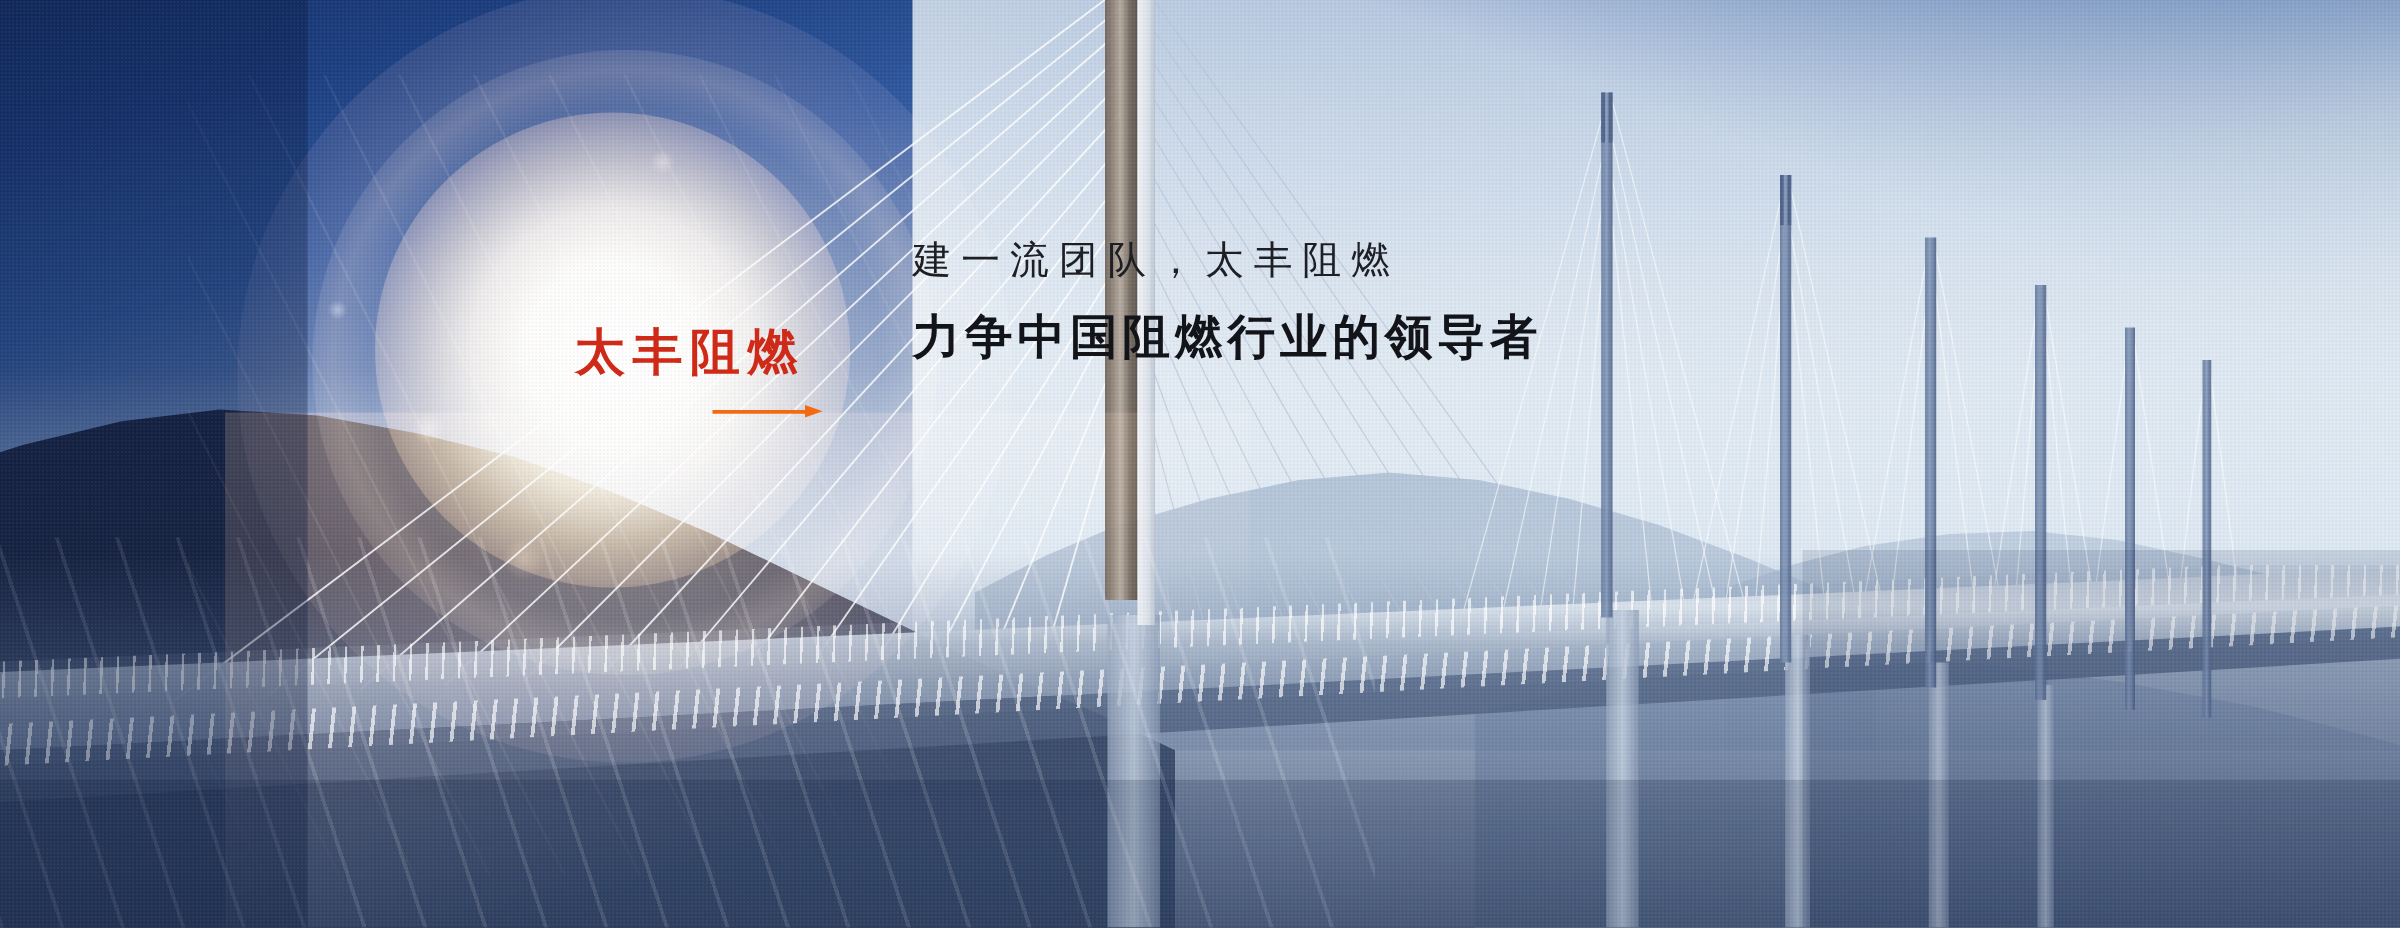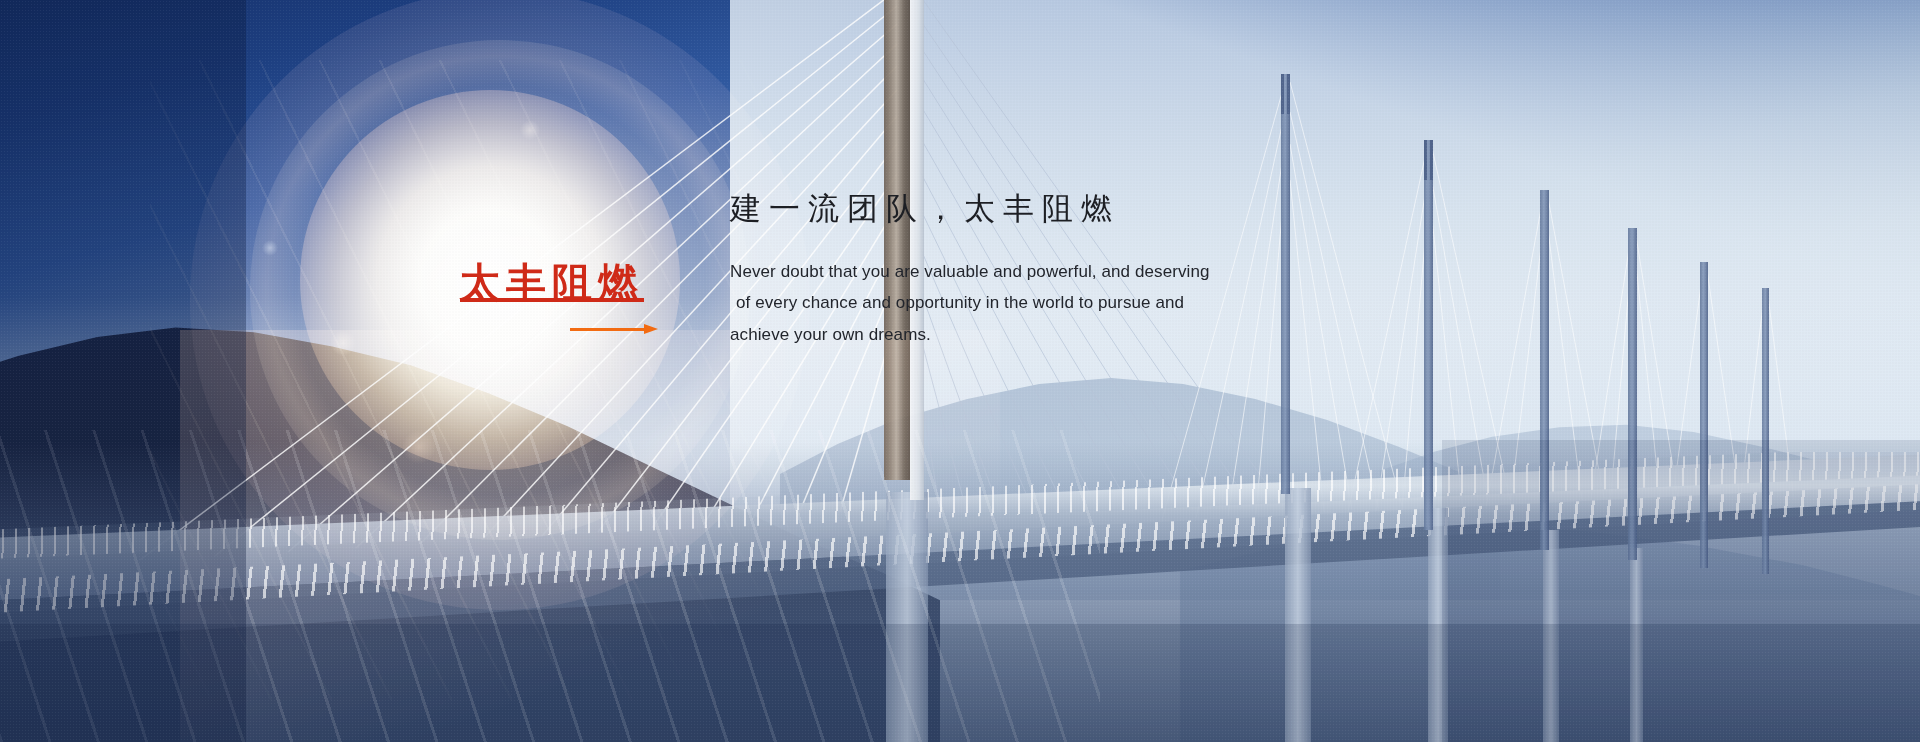--- a/index.html
+++ b/index.html
@@ -237,21 +237,20 @@
   .content{ position:absolute; inset:0; }
 
   .logo-block{
     position:absolute; left:460px; top:262px; width:220px; text-align:left;
   }
   .logo-text{
     font-family:"DejaVu Sans", sans-serif;
     font-size:40px; font-weight:bold; letter-spacing:6px;
     color:#cf2a18; line-height:1;
     white-space:nowrap;
-    text-decoration:underline;
   }
   .logo-arrow{
     position:relative; margin-top:22px; margin-left:110px; width:88px; height:10px;
   }
   .logo-arrow .bar{
     position:absolute; left:0; top:4px; width:78px; height:2.5px;
     background:#f26b12;
   }
   .logo-arrow .head{
     position:absolute; right:0; top:0px; width:0; height:0;
@@ -425,21 +424,17 @@
     <div class="logo-block">
       <div class="logo-text">太丰阻燃</div>
       <div class="logo-arrow">
         <span class="bar"></span>
         <span class="head"></span>
       </div>
     </div>
 
     <div class="copy-block">
       <div class="headline-sub">建一流团队，太丰阻燃</div>
-      <div class="desc">
-        <div>Never doubt that you are valuable and powerful, and deserving</div>
-        <div class="indent"> of every chance and opportunity in the world to pursue and</div>
-        <div>achieve your own dreams.</div>
-      </div>
+      <div class="headline-main">力争中国阻燃行业的领导者</div>
     </div>
 
   </div>
 </div>
 
 </body></html>

